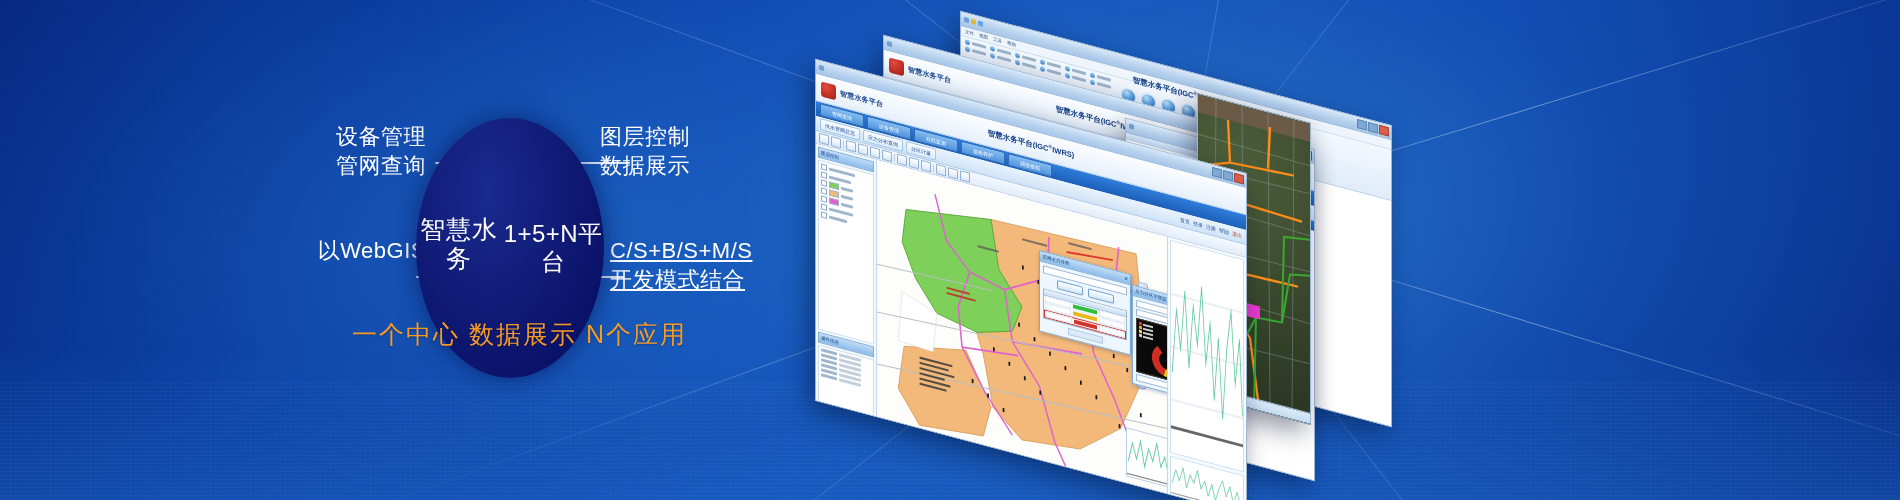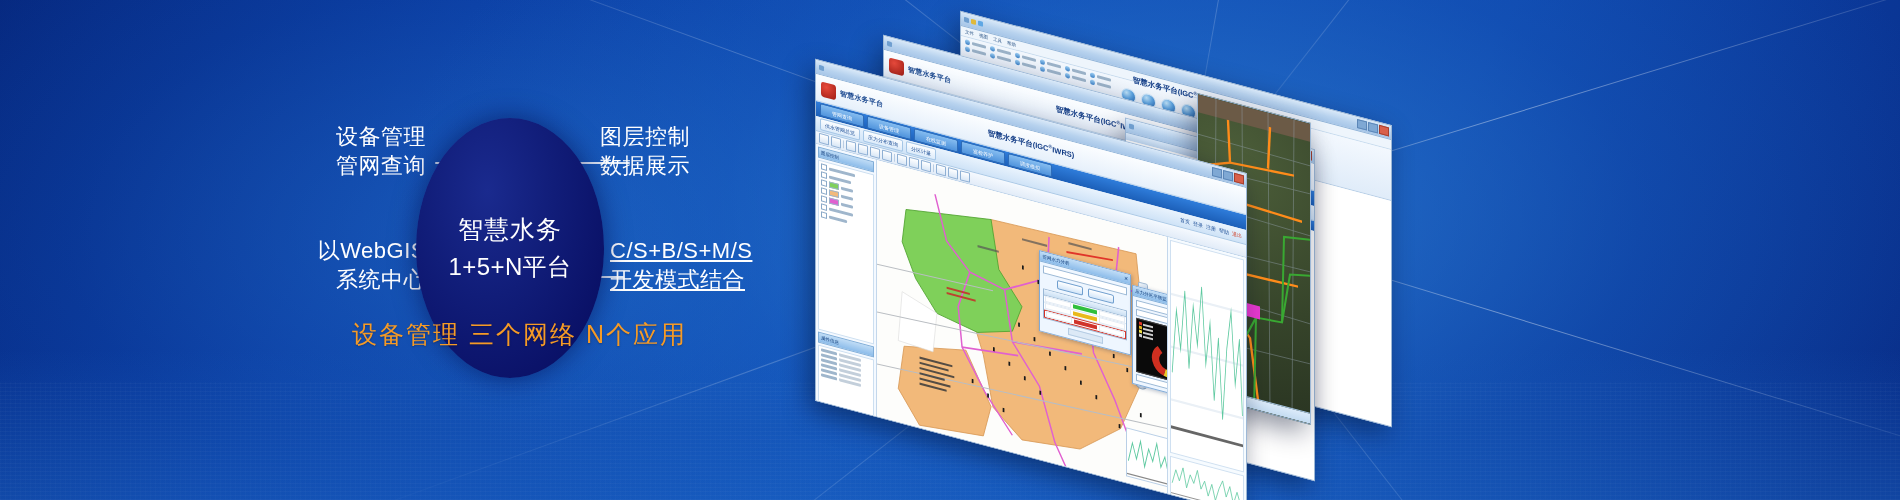--- a/index.html
+++ b/index.html
@@ -28,21 +28,21 @@
                      repeating-linear-gradient(90deg,rgba(255,255,255,.05) 0px,rgba(255,255,255,.05) 1px,transparent 1px,transparent 5px);
   }
 
   
   .diagram{position:absolute;left:280px;top:100px;width:520px;height:300px;}
 
   .ellipse{
     position:absolute;left:136px;top:18px;width:188px;height:260px;border-radius:50%;
     background:radial-gradient(ellipse at 38% 28%, #1a2a8e 0%, #111d79 40%, #0a1167 78%, #070d57 100%);
     box-shadow:0 0 26px rgba(4,10,70,.55);
-    display:flex;flex-direction:column;align-items:center;justify-content:center;
+    display:flex;align-items:center;justify-content:center;
     color:#fff;text-align:center;line-height:1.15;
   }
   .ell-cn{font-size:25px;letter-spacing:1px;font-weight:500;margin-bottom:9px;}
   .ell-en{font-size:30px;letter-spacing:.5px;font-weight:400;margin-bottom:7px;white-space:nowrap;}
   .ell-en sup{font-size:14px;vertical-align:super;}
   .ell-pf{font-size:24px;letter-spacing:.4px;font-weight:400;}
 
   .feature{position:absolute;color:#fff;font-size:22px;line-height:1.32;letter-spacing:.5px;white-space:nowrap;}
   .feature .l2{display:block;}
   .f-tl{left:16px;top:22px;text-align:right;width:130px;}
@@ -184,38 +184,37 @@
     <div class="conn c-bl"></div>
     <div class="conn c-tr"></div>
     <div class="conn c-br"></div>
 
     <div class="feature f-tl">
       <span>设备管理</span>
       <span class="l2">管网查询</span>
     </div>
     <div class="feature f-bl">
       <span>以WebGIS</span>
-      <span class="l2">系统中心</span>
     </div>
     <div class="feature f-tr">
       <span>图层控制</span>
       <span class="l2">数据展示</span>
     </div>
     <div class="feature f-br">
       <span>C/S+B/S+M/S</span>
       <span class="l2">开发模式结合</span>
     </div>
 
     <div class="ellipse">
       <div class="ell-cn">智慧水务</div>
       <div class="ell-pf">1+5+N平台</div>
     </div>
   </div>
 
-  <div class="tagline">设备管理  三个网络  N个应用</div>
+  <div class="tagline">一个中心  数据展示  N个应用</div>
 
   <div class="screens">
 
     <div class="win win-back">
       <div class="titlebar">
         <span class="tb-dot"></span>
         <span class="tb-dot" style="background:#e0b93a"></span>
         <span class="tb-dot" style="background:#5fa7e4"></span>
         <span class="tb-btns">
             <i></i>

